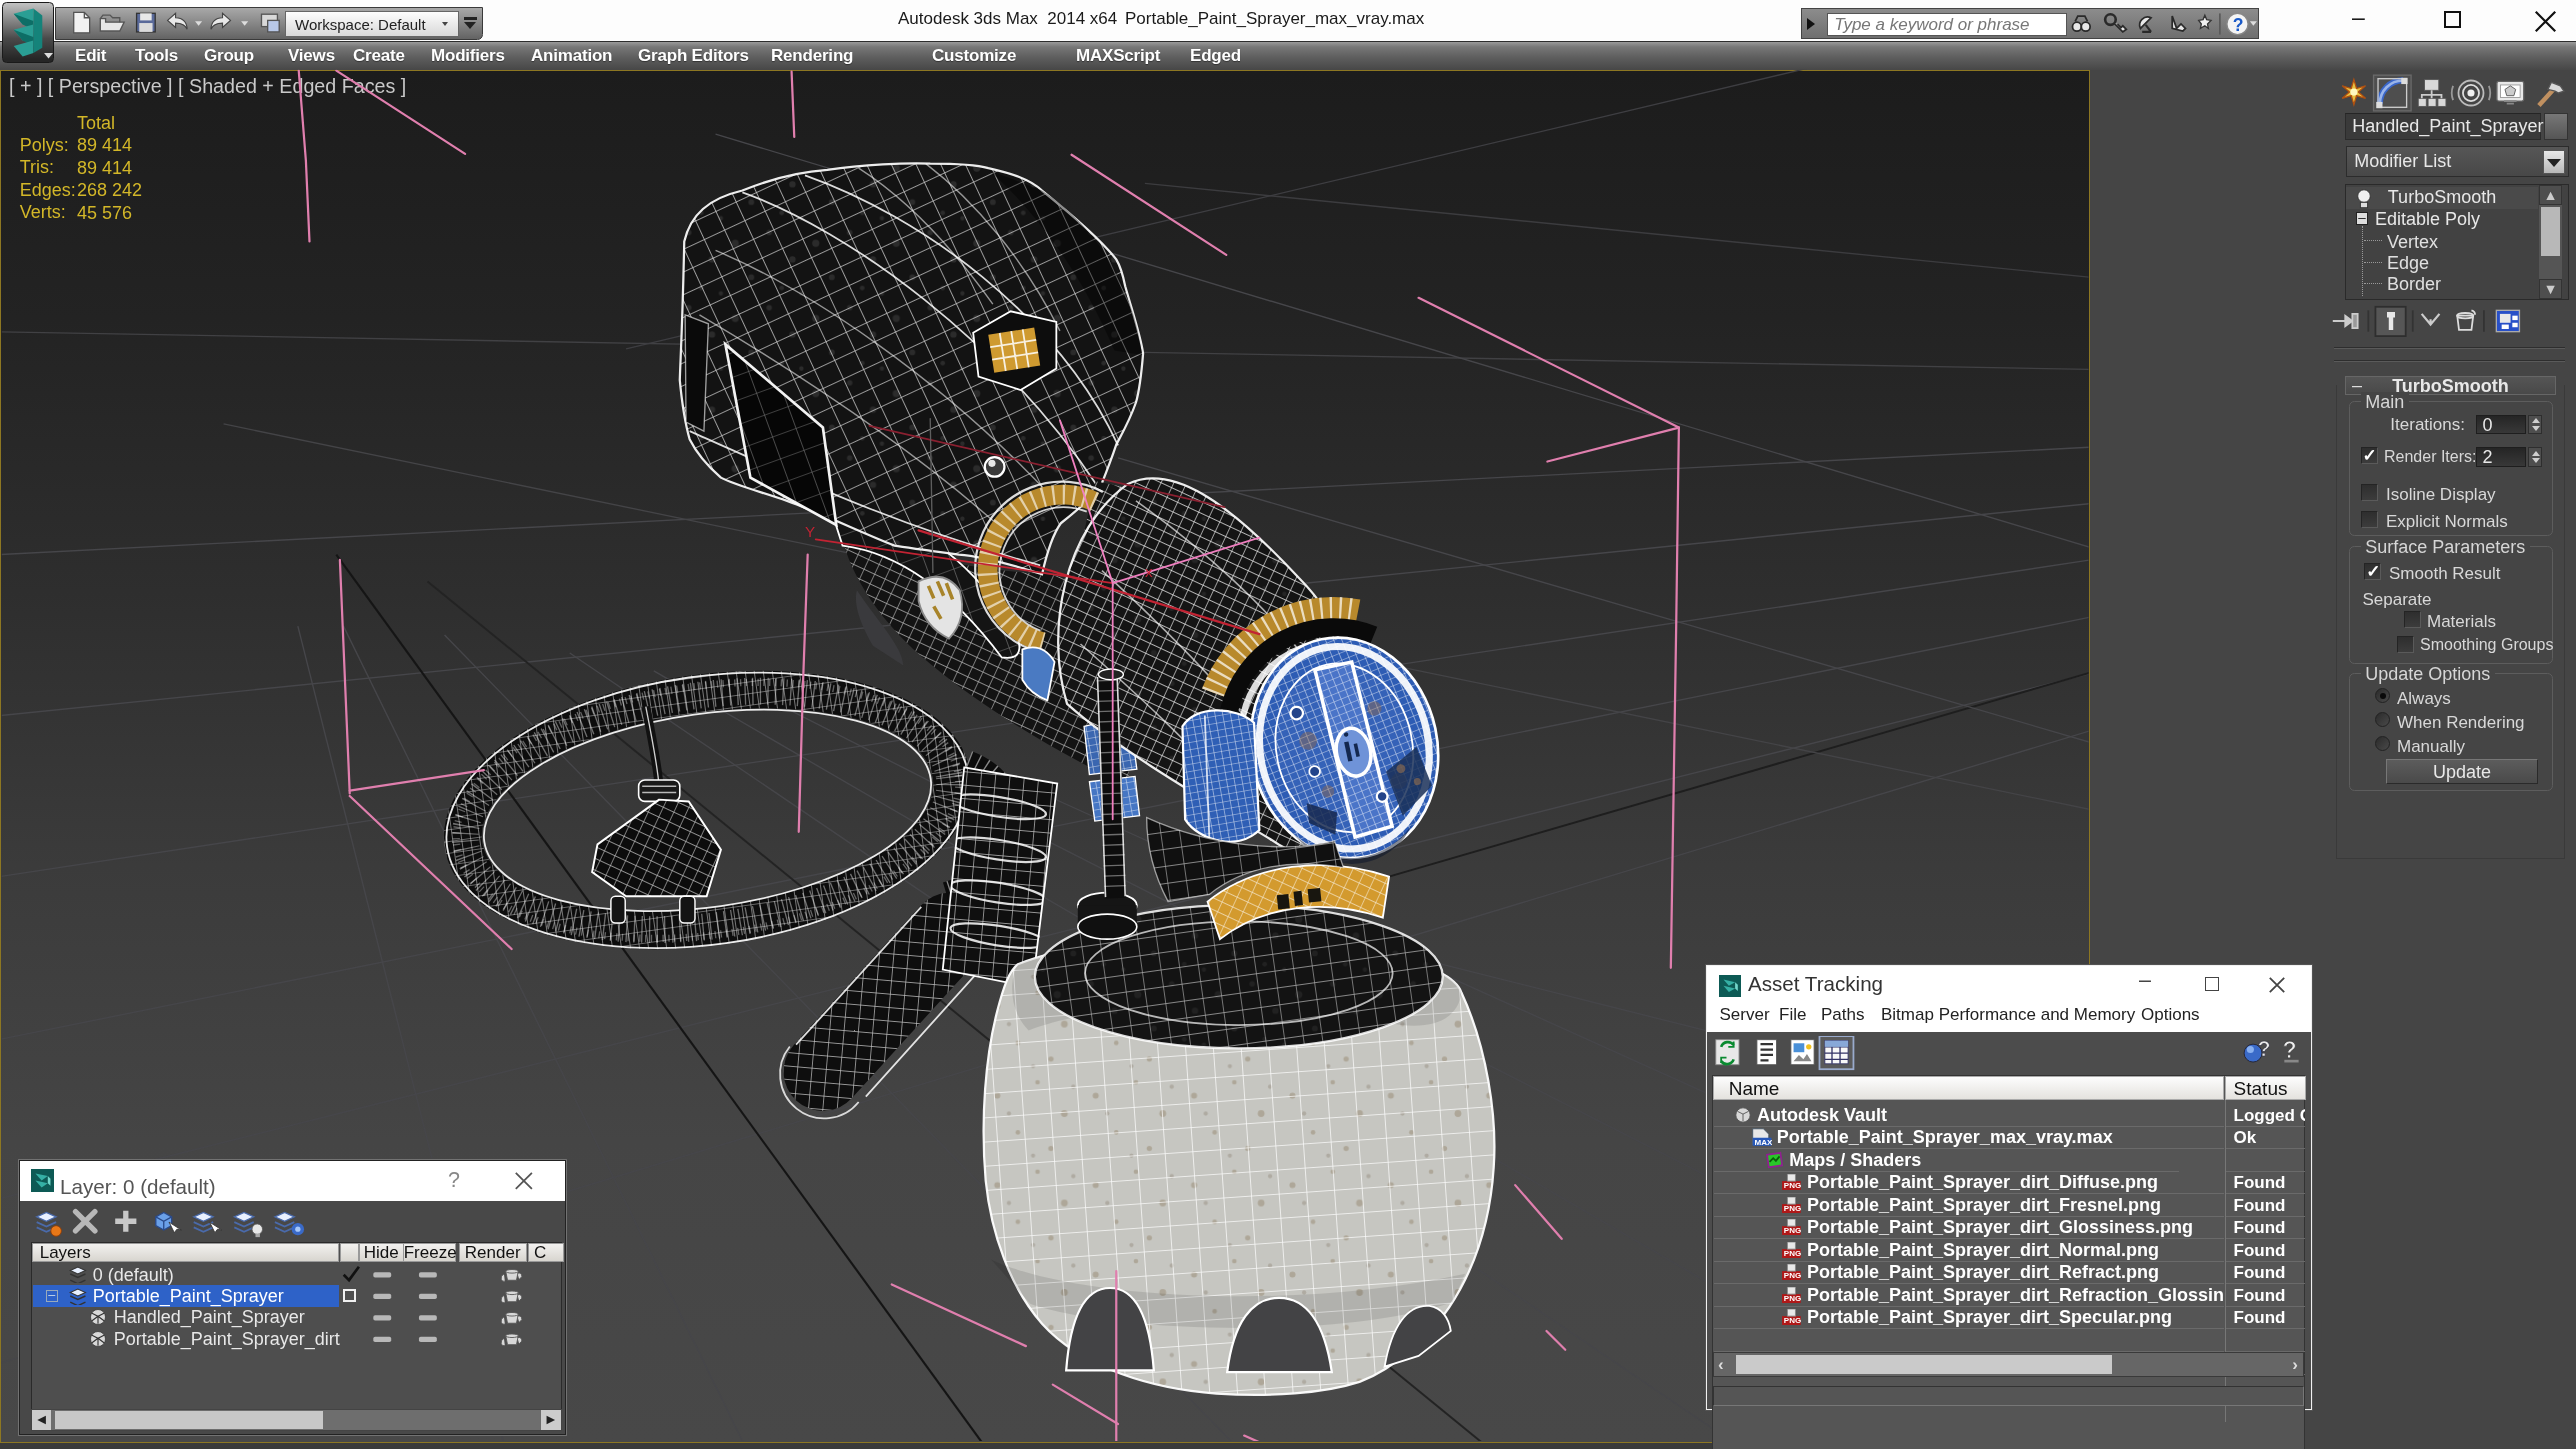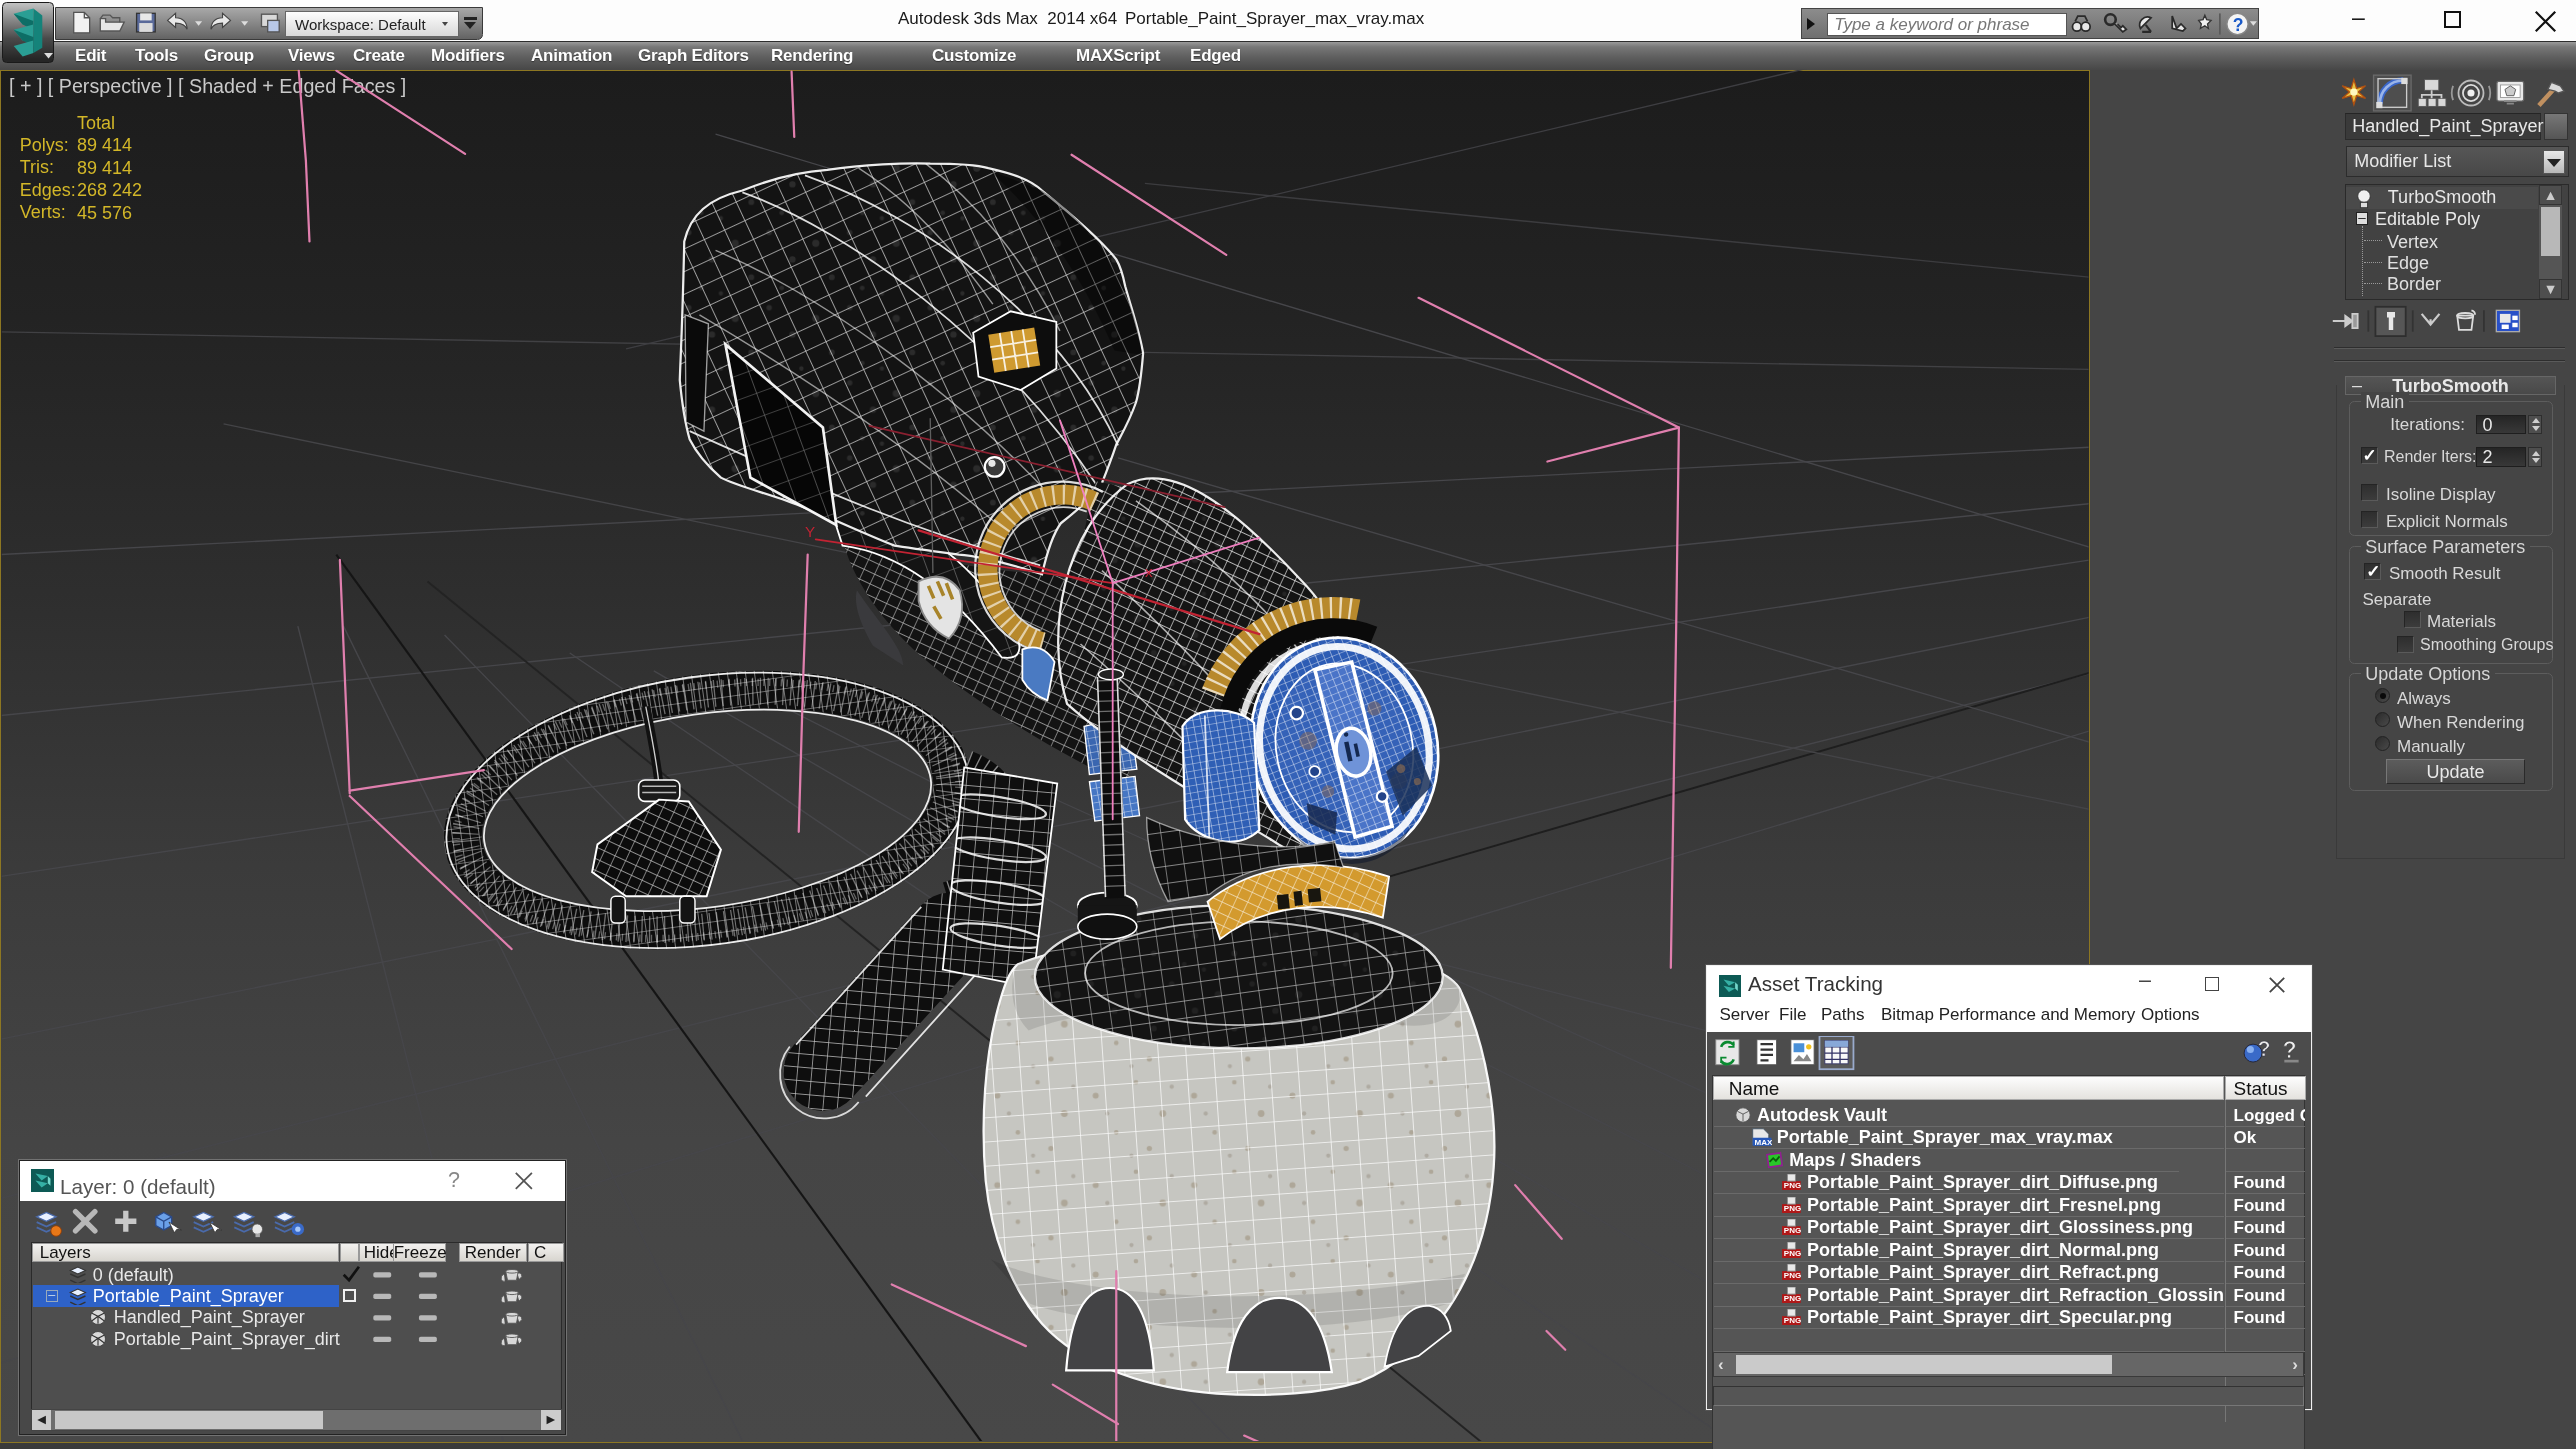--- a/index.html
+++ b/index.html
@@ -507,21 +507,21 @@
  </div>
 
  <div class="grp" style="left:259px;top:603px;width:204px;height:118px">
   <div class="grplbl">Update Options</div>
   <div class="radio on" style="left:25px;top:14.3px"></div>
   <div class="rlbl" style="left:47px;top:15px">Always</div>
   <div class="radio" style="left:25px;top:38px"></div>
   <div class="rlbl" style="left:47px;top:39px">When Rendering</div>
   <div class="radio" style="left:25px;top:62px"></div>
   <div class="rlbl" style="left:47px;top:63px">Manually</div>
-  <div class="abs" style="left:36px;top:85px;width:139px;height:25px;background:linear-gradient(180deg,#5c5c5c,#4a4a4a);border:0.9px solid #2a2a2a;border-top-color:#777;border-left-color:#777;color:#e8e8e8;font-size:18px;text-align:center;line-height:24px">Update</div>
+  <div class="abs" style="left:36px;top:85px;width:152px;height:25px;background:linear-gradient(180deg,#5c5c5c,#4a4a4a);border:0.9px solid #2a2a2a;border-top-color:#777;border-left-color:#777;color:#e8e8e8;font-size:18px;text-align:center;line-height:24px">Update</div>
  </div>
 </div>
 
 <div id="layerdlg">
  <div class="dlgtitle"></div>
  <svg class="abs" style="left:10.7px;top:8px" width="23" height="23" viewBox="0 0 26 26">
       <rect width="26" height="26" fill="#0d5a55"></rect>
       <path d="M5,5 L19,8 12,13 Z" fill="#35b0a5"></path>
       <path d="M5,13 L19,16 12,21 Z" fill="#35b0a5"></path>
       <path d="M19,8 L22,11 22,19 19,16 Z" fill="#73d8cc"></path>
@@ -562,21 +562,21 @@
         <use href="#lyrico"></use>
         <circle cx="28" cy="24" r="7" fill="#3a6ac8"></circle>
         <circle cx="28" cy="24" r="3" fill="#a8c8f8"></circle>
       </g>
  </svg>
 
  <div class="abs" style="left:10.7px;top:81px;width:531px;height:188px;background:#4e4e4e;border:0.9px solid #2a2a2a">
   <div class="abs" style="left:0;top:0;width:307px;height:19px;background:linear-gradient(180deg,#f2f1ef,#d8d5cf);border:0.9px solid #999;color:#111;font-size:17px;line-height:18px;padding-left:7px">Layers</div>
   <div class="abs" style="left:308px;top:0;width:19px;height:19px;background:linear-gradient(180deg,#f2f1ef,#d8d5cf);border:0.9px solid #999"></div>
   <div class="abs" style="left:327px;top:0;width:45px;height:19px;background:linear-gradient(180deg,#f2f1ef,#d8d5cf);border:0.9px solid #999;color:#111;font-size:17px;line-height:18px;text-align:center">Hide</div>
-  <div class="abs" style="left:361px;top:0;width:53px;height:19px;background:linear-gradient(180deg,#f2f1ef,#d8d5cf);border:0.9px solid #999;color:#111;font-size:17px;line-height:18px;text-align:right">Freeze</div>
+  <div class="abs" style="left:371px;top:0;width:53px;height:19px;background:linear-gradient(180deg,#f2f1ef,#d8d5cf);border:0.9px solid #999;color:#111;font-size:17px;line-height:18px;text-align:right">Freeze</div>
   <div class="abs" style="left:427px;top:0;width:68px;height:19px;background:linear-gradient(180deg,#f2f1ef,#d8d5cf);border:0.9px solid #999;color:#111;font-size:17px;line-height:18px;text-align:center">Render</div>
   <div class="abs" style="left:496px;top:0;width:36px;height:19px;background:linear-gradient(180deg,#f2f1ef,#d8d5cf);border:0.9px solid #999;color:#111;font-size:17px;line-height:18px;padding-left:5.4px">C</div>
 
   <svg class="abs" style="left:36px;top:22.4px" width="19.7" height="18" viewBox="0 0 26 26">
         <path d="M2,8 l11,-5 11,5 -11,5 z" fill="#e8f0ff" stroke="#333" stroke-width="1.5"></path>
         <path d="M2,13 l11,5 11,-5 m-22,9 l11,5 11,-5" fill="none" stroke="#333" stroke-width="2"></path>
       </svg>
   <div class="abs" style="left:61px;top:21.5px;color:#e8e8e8;font-size:18px">0 (default)</div>
   <svg class="abs" style="left:309px;top:20.6px" width="19.7" height="19.7" viewBox="0 0 22 22">
         <path d="M3,12 l6,6 11,-15" stroke="#111" stroke-width="3" fill="none"></path>

